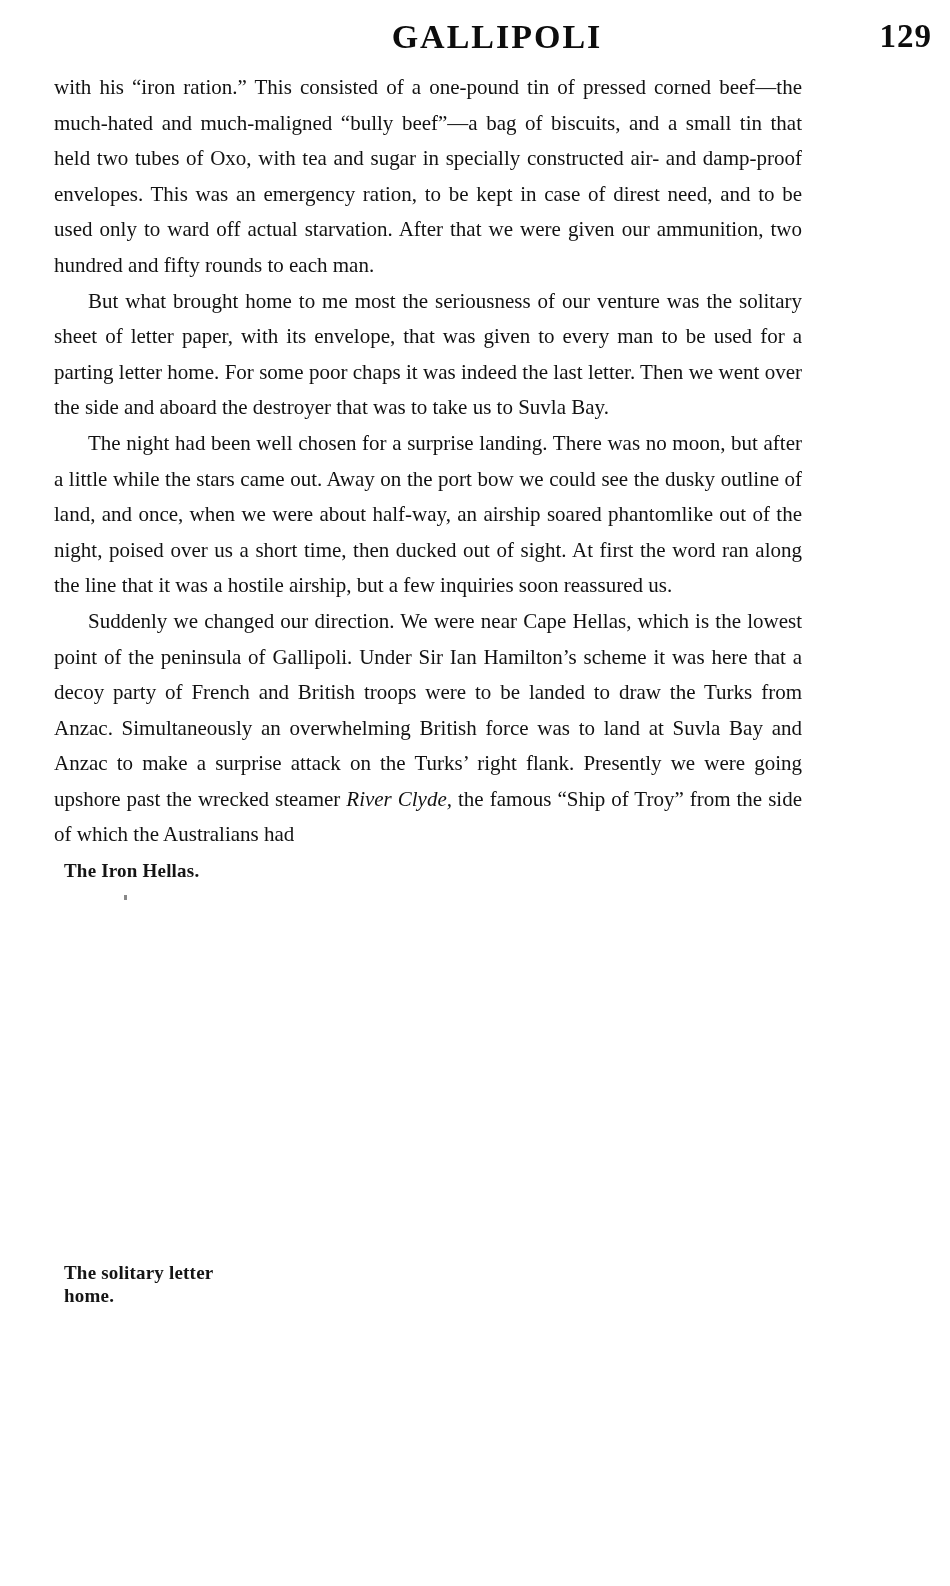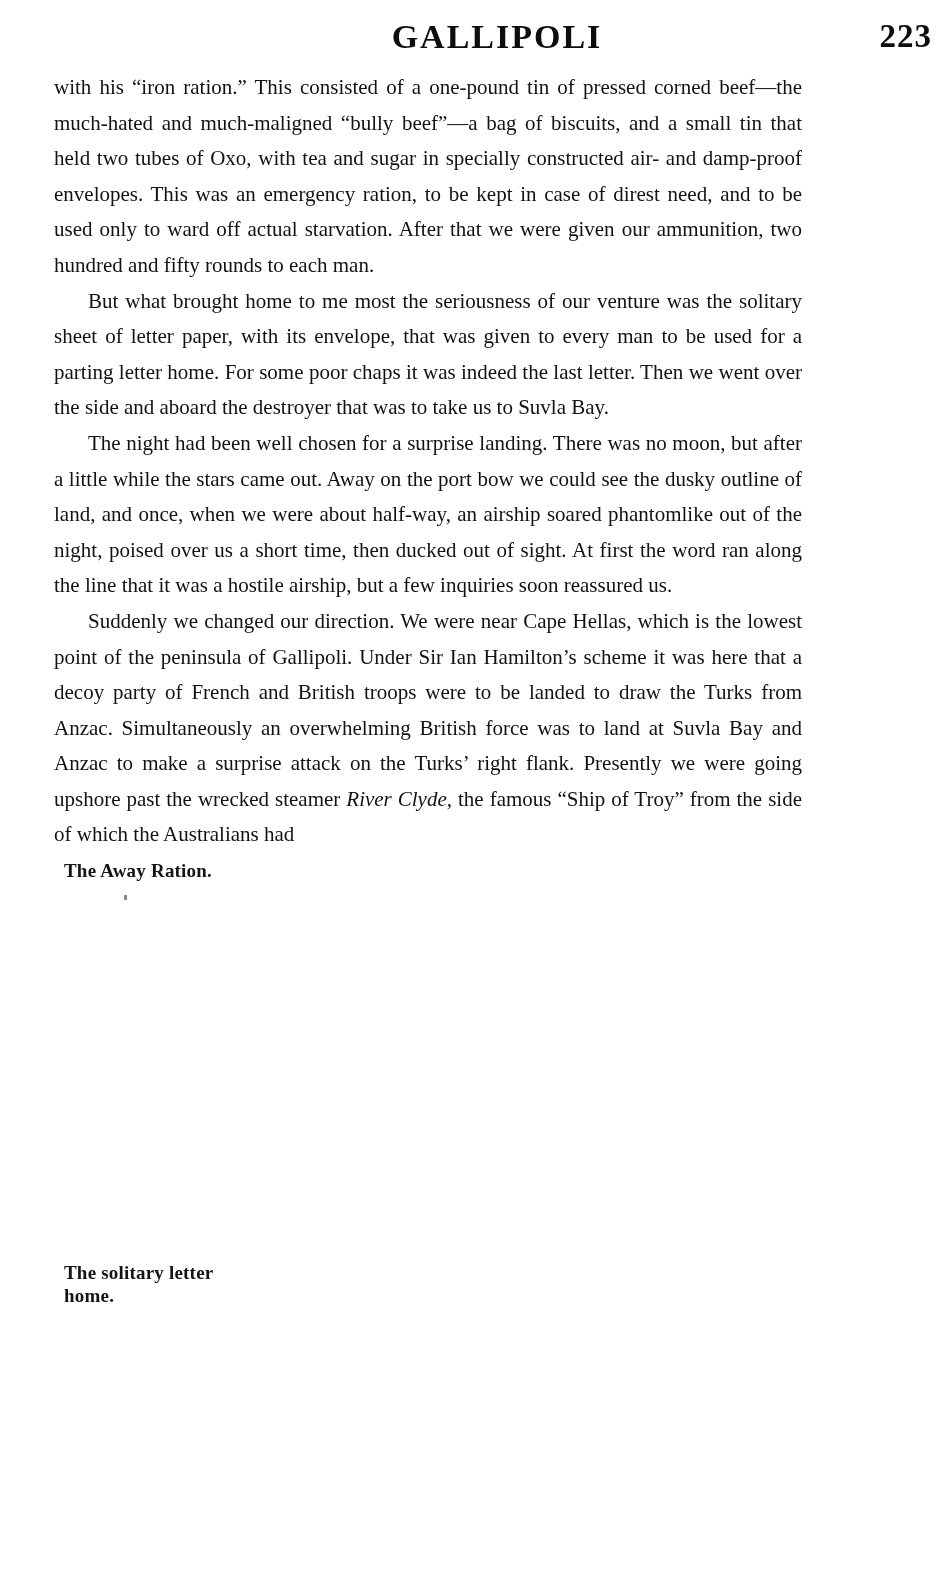--- a/index.html
+++ b/index.html
@@ -106,34 +106,34 @@
     opacity: 0.7;
   }
 </style>
 </head>
 <body>
 
 <div class="page">
 
   <div class="header">
     <div class="running-title">GALLIPOLI</div>
-    <div class="page-number">223</div>
+    <div class="page-number">129</div>
   </div>
 
   <div class="body-area clearfix">
 
     <div class="column">
       <p class="para">with his “iron ration.”   This consisted of a one-pound tin of pressed corned beef—the much-hated and much-maligned “bully beef”—a bag of biscuits, and a small tin that held two tubes of Oxo, with tea and sugar in specially constructed air- and damp-proof envelopes.   This was an emergency ration, to be kept in case of direst need, and to be used only to ward off actual starvation.   After that we were given our ammunition, two hundred and fifty rounds to each man.</p>
       <p class="para">But what brought home to me most the seriousness of our venture was the solitary sheet of letter paper, with its envelope, that was given to every man to be used for a parting letter home.   For some poor chaps it was indeed the last letter.   Then we went over the side and aboard the destroyer that was to take us to Suvla Bay.</p>
       <p class="para">The night had been well chosen for a surprise landing.   There was no moon, but after a little while the stars came out.   Away on the port bow we could see the dusky outline of land, and once, when we were about half-way, an airship soared phantomlike out of the night, poised over us a short time, then ducked out of sight.   At first the word ran along the line that it was a hostile airship, but a few inquiries soon reassured us.</p>
       <p class="para"><span>Suddenly we changed our direction. We were near Cape Hellas, which is the lowest point of the peninsula of Gallipoli. Under Sir Ian Hamilton’s scheme it was here that a decoy party of French and British troops were to be landed to draw the Turks from Anzac.   Simultaneously an overwhelming British force was to land at Suvla Bay and Anzac to make a surprise attack on the Turks’ right flank.   Presently we were going upshore past the wrecked steamer </span><i>River Clyde,</i><span> the famous “Ship of Troy” from the side of which the Australians had</span></p>
     </div>
 
     <div class="marginalia">
-      <div class="sidenote sidenote-1">The Away Ration.</div>
+      <div class="sidenote sidenote-1">The Iron Hellas.</div>
       <div class="sidenote sidenote-2">The solitary letter home.</div>
 
       <div class="speck" style="top:42px; left:60px;"></div>
 
     </div>
 
   </div>
 </div>
 
 </body></html>

